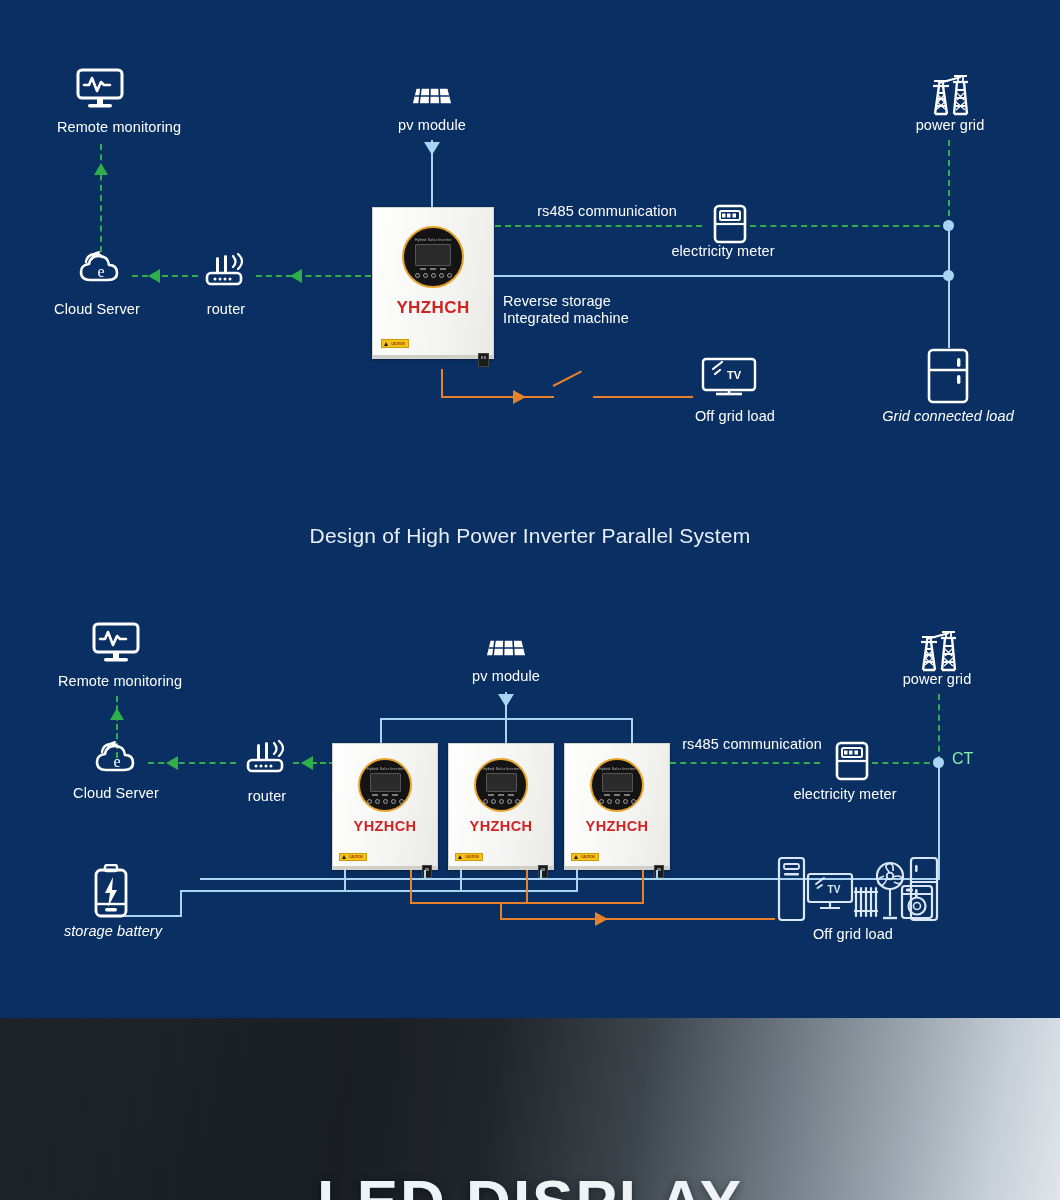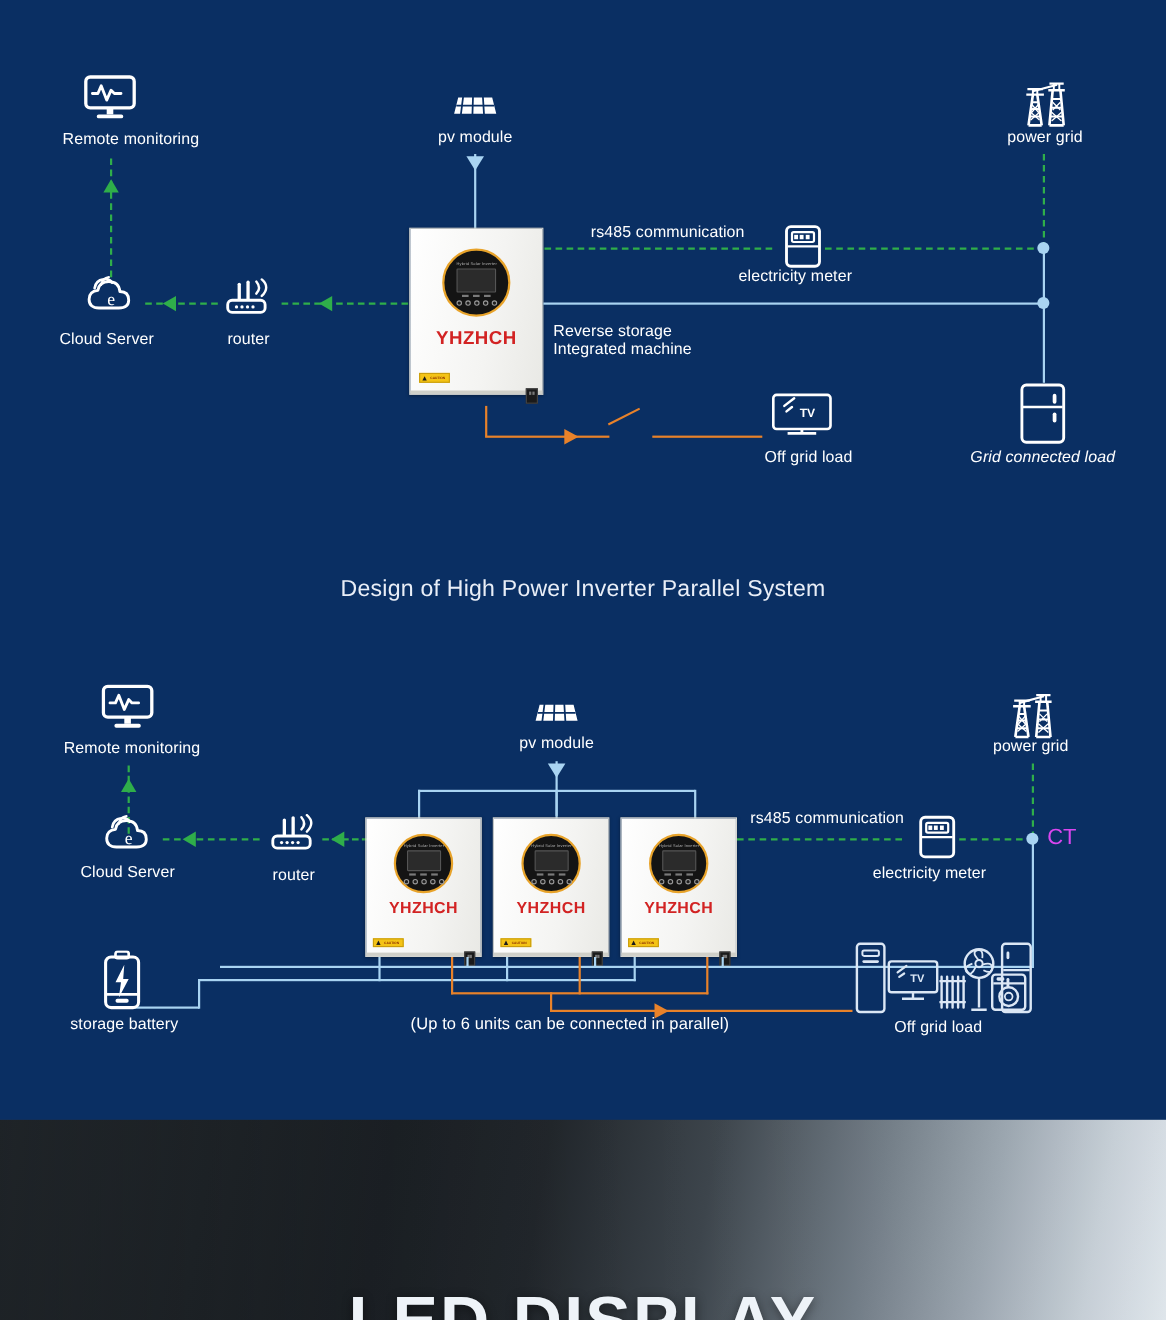--- a/index.html
+++ b/index.html
@@ -143,21 +143,21 @@
     content:''; position:absolute; inset:0;
     background: linear-gradient(90deg, rgba(0,0,0,.30) 0%, rgba(0,0,0,.12) 30%, rgba(0,0,0,0) 55%, rgba(255,255,255,.06) 100%);
   }
   .photo-title {
     position: absolute; left: 50%; transform: translateX(-50%);
     color: #eef3f8; font-size: 62px; font-weight: bold;
     letter-spacing: 2px; white-space: nowrap; z-index: 3;
     text-shadow: 0 2px 10px rgba(0,0,0,.45);
   }
   .ct-label {
-    position: absolute; color: #d946ef; font-size: 20px; white-space: nowrap;
+    position: absolute; color: #86efac; font-size: 16px; white-space: nowrap;
   }
   .top-clip {
     position: absolute; left: 50%; transform: translateX(-50%);
     color: #dfe7f2; font-size: 15px; white-space: nowrap;
   }
 </style>
 </head>
 <body>
 
 <div id="root">
@@ -521,21 +521,21 @@
 
     <div class="icon" style="left:92px; top:264px;">
       <svg width="38" height="56" viewBox="0 0 38 56">
         <rect x="4" y="6" width="30" height="46" rx="5" fill="none" stroke="#fff" stroke-width="2.8"></rect>
         <rect x="13" y="1" width="12" height="6" rx="2" fill="none" stroke="#fff" stroke-width="2.4"></rect>
         <path d="M21 13 L13 29 L18 29 L16 43 L25 26 L20 26 Z" fill="#fff"></path>
         <path d="M5 40 L33 40" stroke="#fff" stroke-width="2.4"></path>
         <rect x="13" y="44" width="12" height="3.5" rx="1.7" fill="#fff"></rect>
       </svg>
     </div>
-    <div class="lbl c" style="left:113px; top:323px;">storage battery</div>
+    <div class="lbl c" style="left:113px; top:323px;font-style:italic;">storage battery</div>
 
     <div class="vline orange" style="left:410px; top:270px; height:34px;"></div>
     <div class="vline orange" style="left:526px; top:270px; height:34px;"></div>
     <div class="vline orange" style="left:642px; top:270px; height:34px;"></div>
     <div class="hline orange" style="left:410px; top:302px; width:234px;"></div>
     <div class="vline orange" style="left:500px; top:302px; height:18px;"></div>
     <div class="hline orange" style="left:500px; top:318px; width:275px;"></div>
     <div class="arr right-o" style="left:595px; top:312px;"></div>
 
     <div class="icon" style="left:776px; top:254px;">
@@ -573,20 +573,19 @@
     <div class="icon" style="left:908px; top:254px;">
       <svg width="32" height="72" viewBox="0 0 32 72">
         <rect x="3" y="4" width="26" height="62" rx="3" fill="none" stroke="#dbe7f5" stroke-width="2.2"></rect>
         <path d="M4 28 L28 28" stroke="#dbe7f5" stroke-width="2"></path>
         <rect x="7" y="11" width="2.6" height="7" rx="1.3" fill="#dbe7f5"></rect>
         <rect x="7" y="35" width="2.6" height="9" rx="1.3" fill="#dbe7f5"></rect>
       </svg>
     </div>
     <div class="lbl c" style="left:853px; top:326px;">Off grid load</div>
 
-    <div class="lbl c" style="left:518px; top:322px; font-size:15px;">(Up to 6 units can be connected in parallel)</div>
   </div>
 
   <div class="photo-band" style="top:1018px; height:182px;">
     <div class="photo-title" style="top:148px;">LED DISPLAY</div>
   </div>
 
 </div>
 
 </body></html>

